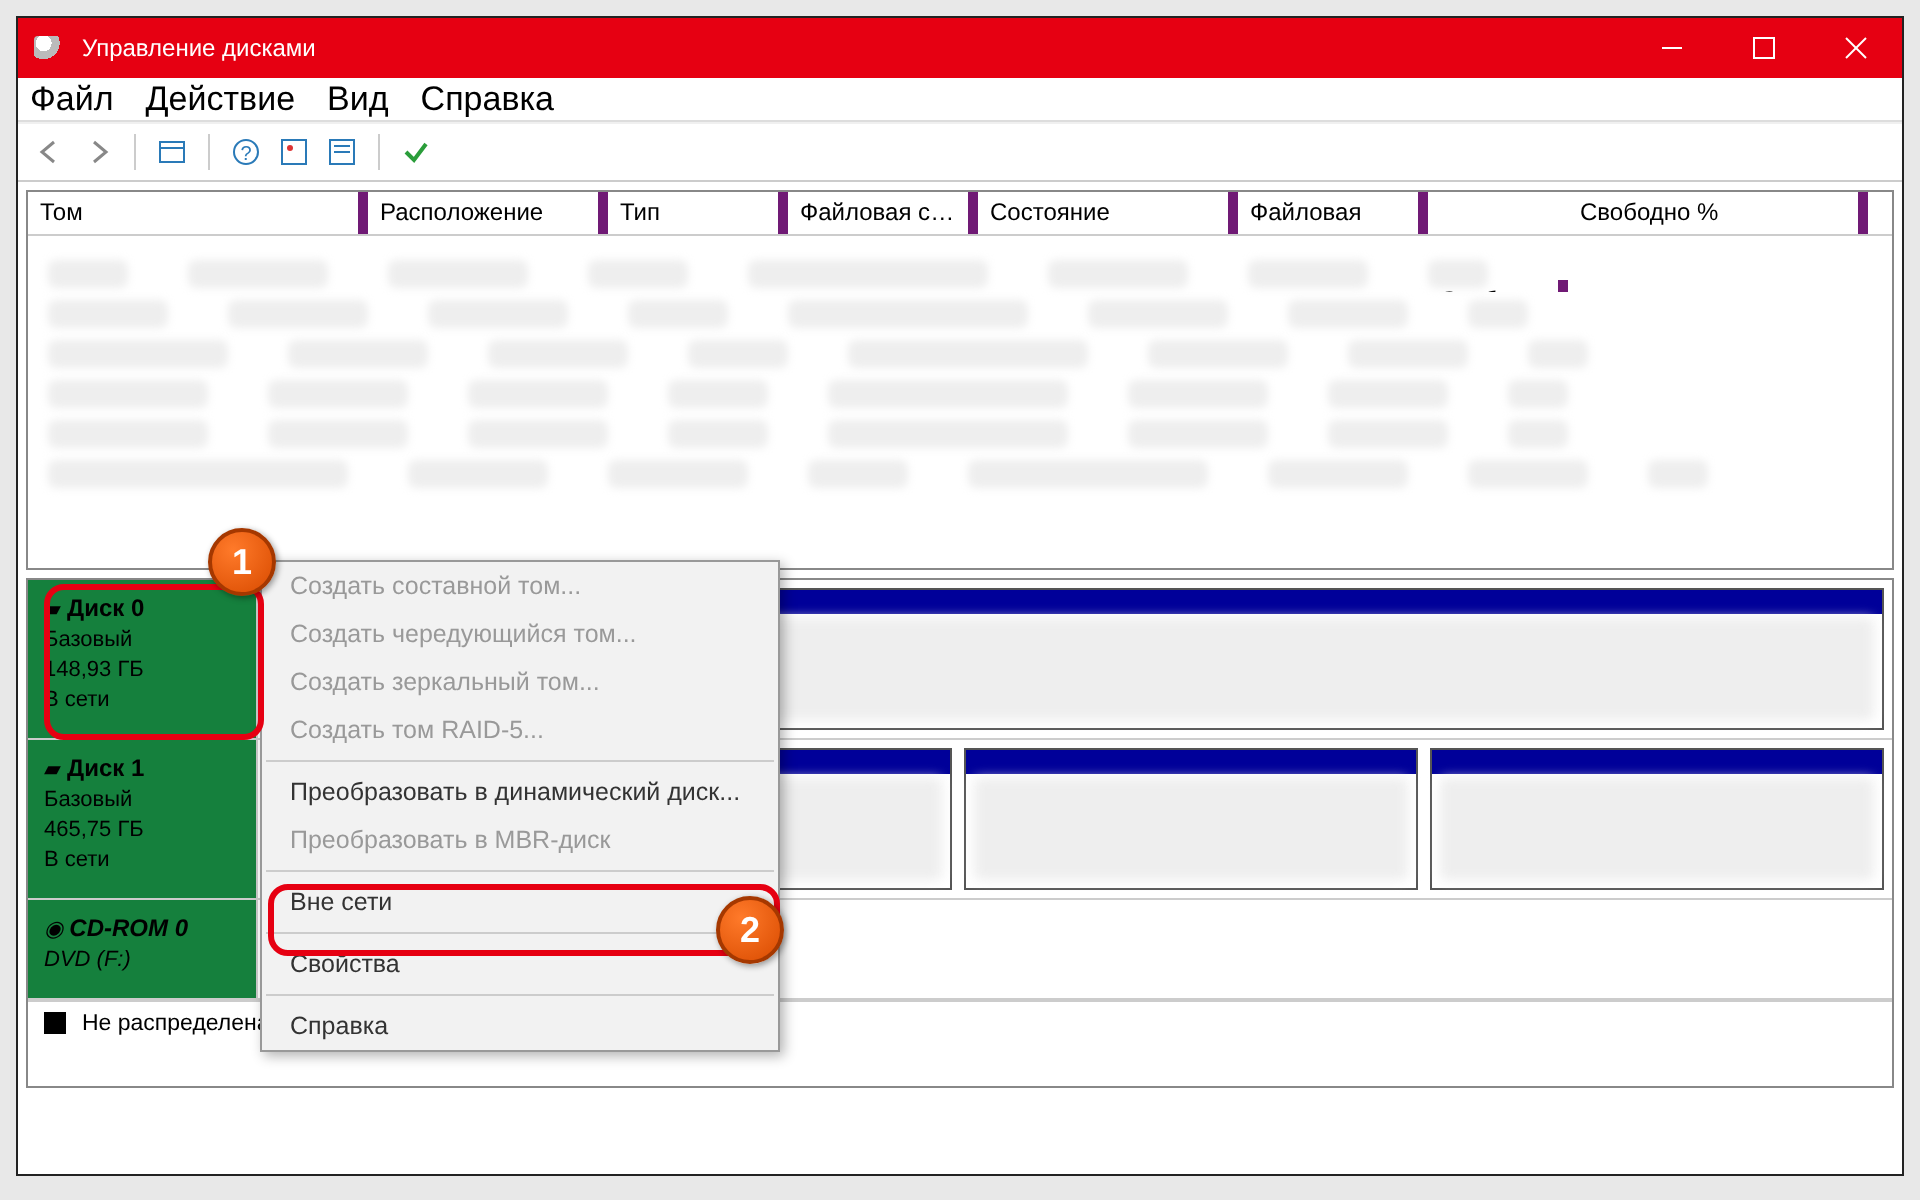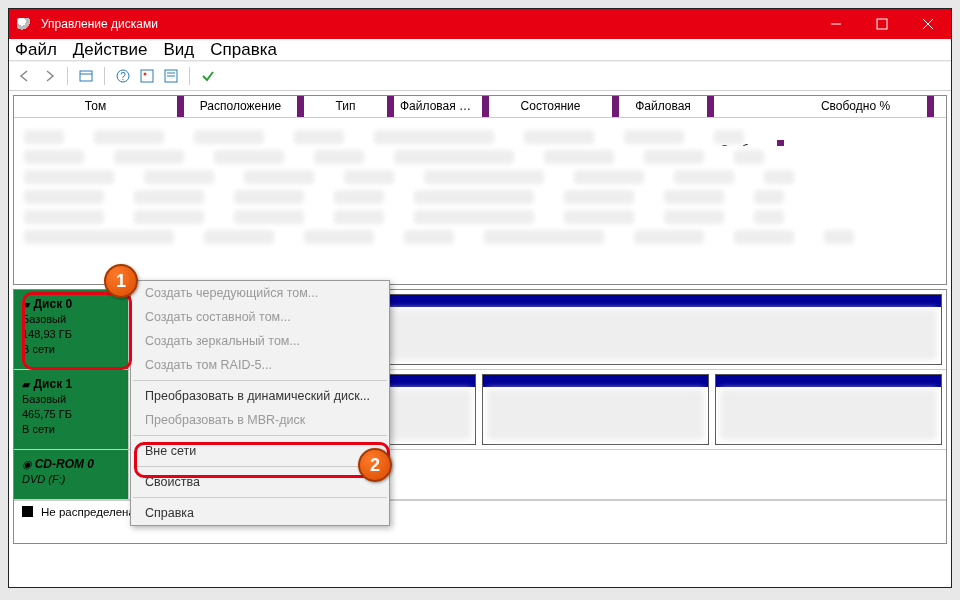--- a/index.html
+++ b/index.html
@@ -9,21 +9,21 @@
   .titlebar .icon { width: 16px; height: 12px; margin: 0 8px; background: radial-gradient(circle at 30% 30%, #fff 0 4px, #bbb 4px 8px, transparent 8px); border-radius: 2px; }
   .titlebar .title { flex: 1; font-size: 12px; }
   .titlebar .wbtn { width: 46px; height: 30px; display: flex; align-items: center; justify-content: center; }
   .titlebar .wbtn svg { stroke: #fff; stroke-width: 1; fill: none; }
   .menubar { height: 22px; display: flex; align-items: center; border-bottom: 1px solid #ddd; font-size: 17px; padding: 0 6px; gap: 16px; }
   .toolbar { height: 30px; border-top: 1px solid #f0f0f0; border-bottom: 1px solid #ccc; display: flex; align-items: center; padding: 0 6px; gap: 4px; }
   .tb-btn { width: 20px; height: 20px; display: flex; align-items: center; justify-content: center; }
   .tb-sep { width: 1px; height: 18px; background: #ccc; margin: 0 4px; }
   .table-area { border: 1px solid #888; margin: 4px; height: 190px; overflow: hidden; background: #fff; }
   .thead { display: flex; height: 22px; border-bottom: 1px solid #ccc; font-size: 12px; background: #fff; }
-  .th { border-right: 7px solid #701a75; padding: 3px 6px; white-space: nowrap; overflow: hidden; text-overflow: ellipsis; text-align: center; }
+  .th { border-right: 5px solid #701a75; padding: 3px 6px; white-space: nowrap; overflow: hidden; text-overflow: ellipsis; }
   .blur-rows { padding: 6px 10px; }
   .blur-row { height: 14px; margin: 6px 0; display: flex; gap: 30px; }
   .blur-cell { background: #eee; border-radius: 4px; filter: blur(2px); }
   .disk-area { margin: 4px; border: 1px solid #888; height: 255px; overflow: hidden; background: #fff; position: relative; }
   .disk-row { display: flex; height: 80px; border-bottom: 1px solid #ccc; }
   .disk-label { width: 115px; padding: 6px 8px; font-size: 11px; line-height: 1.35; border-right: 1px solid #ccc; background: #15803d; }
   .disk-label b { font-weight: 600; font-size: 12px; }
   .disk-parts { flex: 1; display: flex; gap: 6px; padding: 4px; }
   .part { flex: 1; border: 1px solid #555; position: relative; background: #fff; }
   .part .bar { height: 12px; background: #000099; }
@@ -253,22 +253,22 @@
       <span class="sq" style="background:#000"></span>
       <span>Не распределена</span>
       <span class="sq" style="background:#000099"></span>
       <span>Основной раздел</span>
     </div>
   </div>
 
 </div>
 
 <div class="ctx-menu" id="ctx">
+    <div class="ctx-item disabled">Создать составной том...</div>
     <div class="ctx-item disabled">Создать чередующийся том...</div>
-    <div class="ctx-item disabled">Создать составной том...</div>
     <div class="ctx-item disabled">Создать зеркальный том...</div>
     <div class="ctx-item disabled">Создать том RAID-5...</div>
     <div class="ctx-sep"></div>
     <div class="ctx-item">Преобразовать в динамический диск...</div>
     <div class="ctx-item disabled">Преобразовать в MBR-диск</div>
     <div class="ctx-sep"></div>
     <div class="ctx-item">Вне сети</div>
     <div class="ctx-sep"></div>
     <div class="ctx-item">Свойства</div>
     <div class="ctx-sep"></div>

